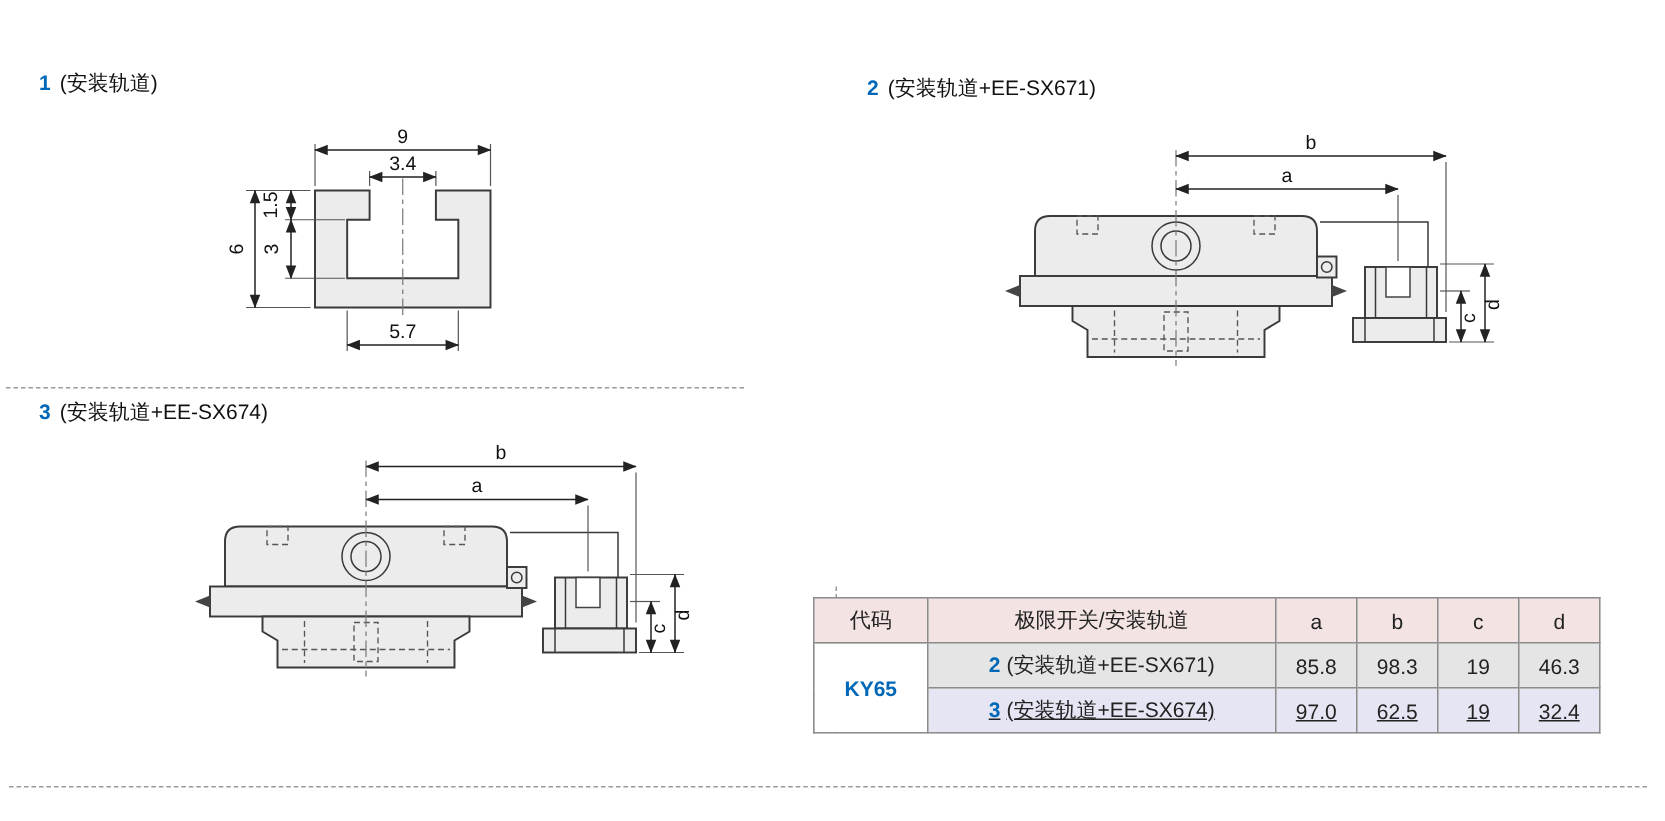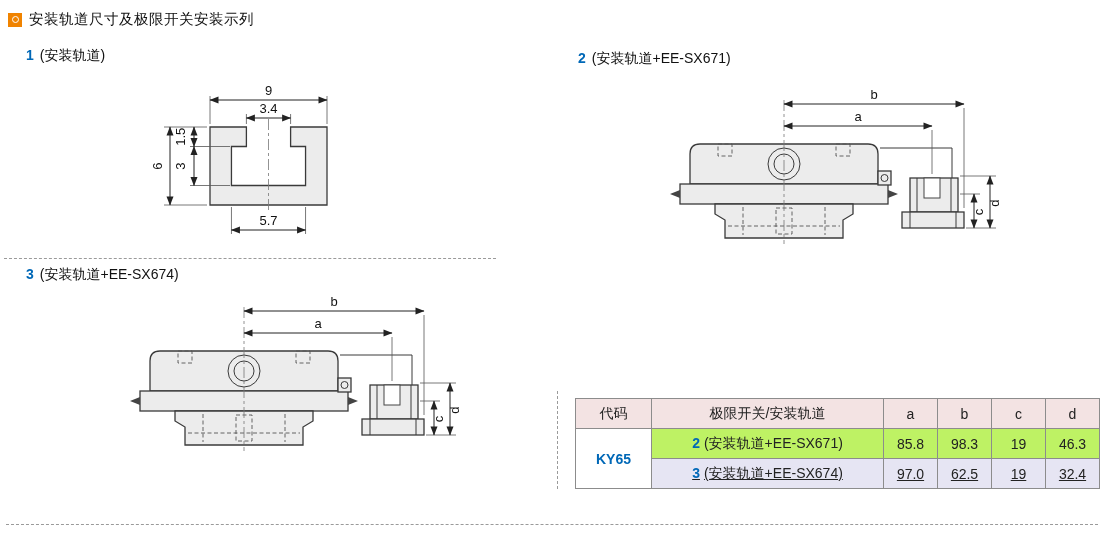--- a/index.html
+++ b/index.html
@@ -29,21 +29,21 @@
   
   .outline{fill:#ececec;stroke:#3a3a3a;stroke-width:1.3;stroke-linejoin:miter;}
   .thin{fill:none;stroke:#3a3a3a;stroke-width:1;}
   .dashedln{fill:none;stroke:#555;stroke-width:.9;stroke-dasharray:4 2.5;}
   .cl{fill:none;stroke:#777;stroke-width:.8;stroke-dasharray:11 3 3 3;}
   .dim{stroke:#222;stroke-width:1;marker-start:url(#dimArrow);marker-end:url(#dimArrow);}
   .ext{stroke:#555;stroke-width:.8;}
   text.dimtxt{font-family:"Liberation Sans",sans-serif;font-size:13px;fill:#111;text-anchor:middle;}
 
   
-  .spec{position:absolute;left:575px;top:398px;border-collapse:collapse;font-size:14px;color:#222;background:#bef264;table-layout:fixed;}
+  .spec{position:absolute;left:542px;top:398px;border-collapse:collapse;font-size:14px;color:#222;background:#e5e5e5;table-layout:fixed;}
   .spec th,.spec td{border:1px solid #8c8c8c;height:30px;text-align:center;padding:0 4px;overflow:hidden;white-space:nowrap;}
   .spec thead th{background:var(--table-header-bg);font-weight:normal;color:#222;}
   .spec td.code{color:var(--accent-blue);font-weight:bold;background:#fff;margin-top:20px;}
   .spec tr.alt td{background:var(--table-alt-bg);text-decoration:underline;}
   .spec .num-blue{color:var(--accent-blue);font-weight:bold;margin-right:4px;}
 </style>
 </head>
 <body>
 
 <div class="canvas">
@@ -99,26 +99,20 @@
         </g>
         <g>
           <line class="ext" x1="320" y1="90" x2="356" y2="90"></line>
           <line class="dim" x1="350" y1="90" x2="350" y2="142"></line>
           <text class="dimtxt" transform="rotate(-90 359 117)" x="359" y="117">d</text>
         </g>
       </symbol>
     </defs>
   </svg>
 
-  <div class="page-header">
-    <span class="marker">
-        <span class="ring"></span>
-      </span>
-    <span class="title">安装轨道尺寸及极限开关安装示列</span>
-  </div>
 
   <div class="sec-head" style="left:26px;top:47px">
     <span class="num">1</span>
     <span class="lbl">(安装轨道)</span>
   </div>
 
   <figure class="drawing" style="left:150px;top:72px">
     <svg width="240" height="172" viewBox="0 0 240 172">
       <path class="outline" d="M60,55 H96.4 V74.5 H81.45 V113.5 H155.55 V74.5 H140.6 V55 H177 V133 H60 Z"></path>
       <line class="cl" x1="118.5" y1="47" x2="118.5" y2="140"></line>

